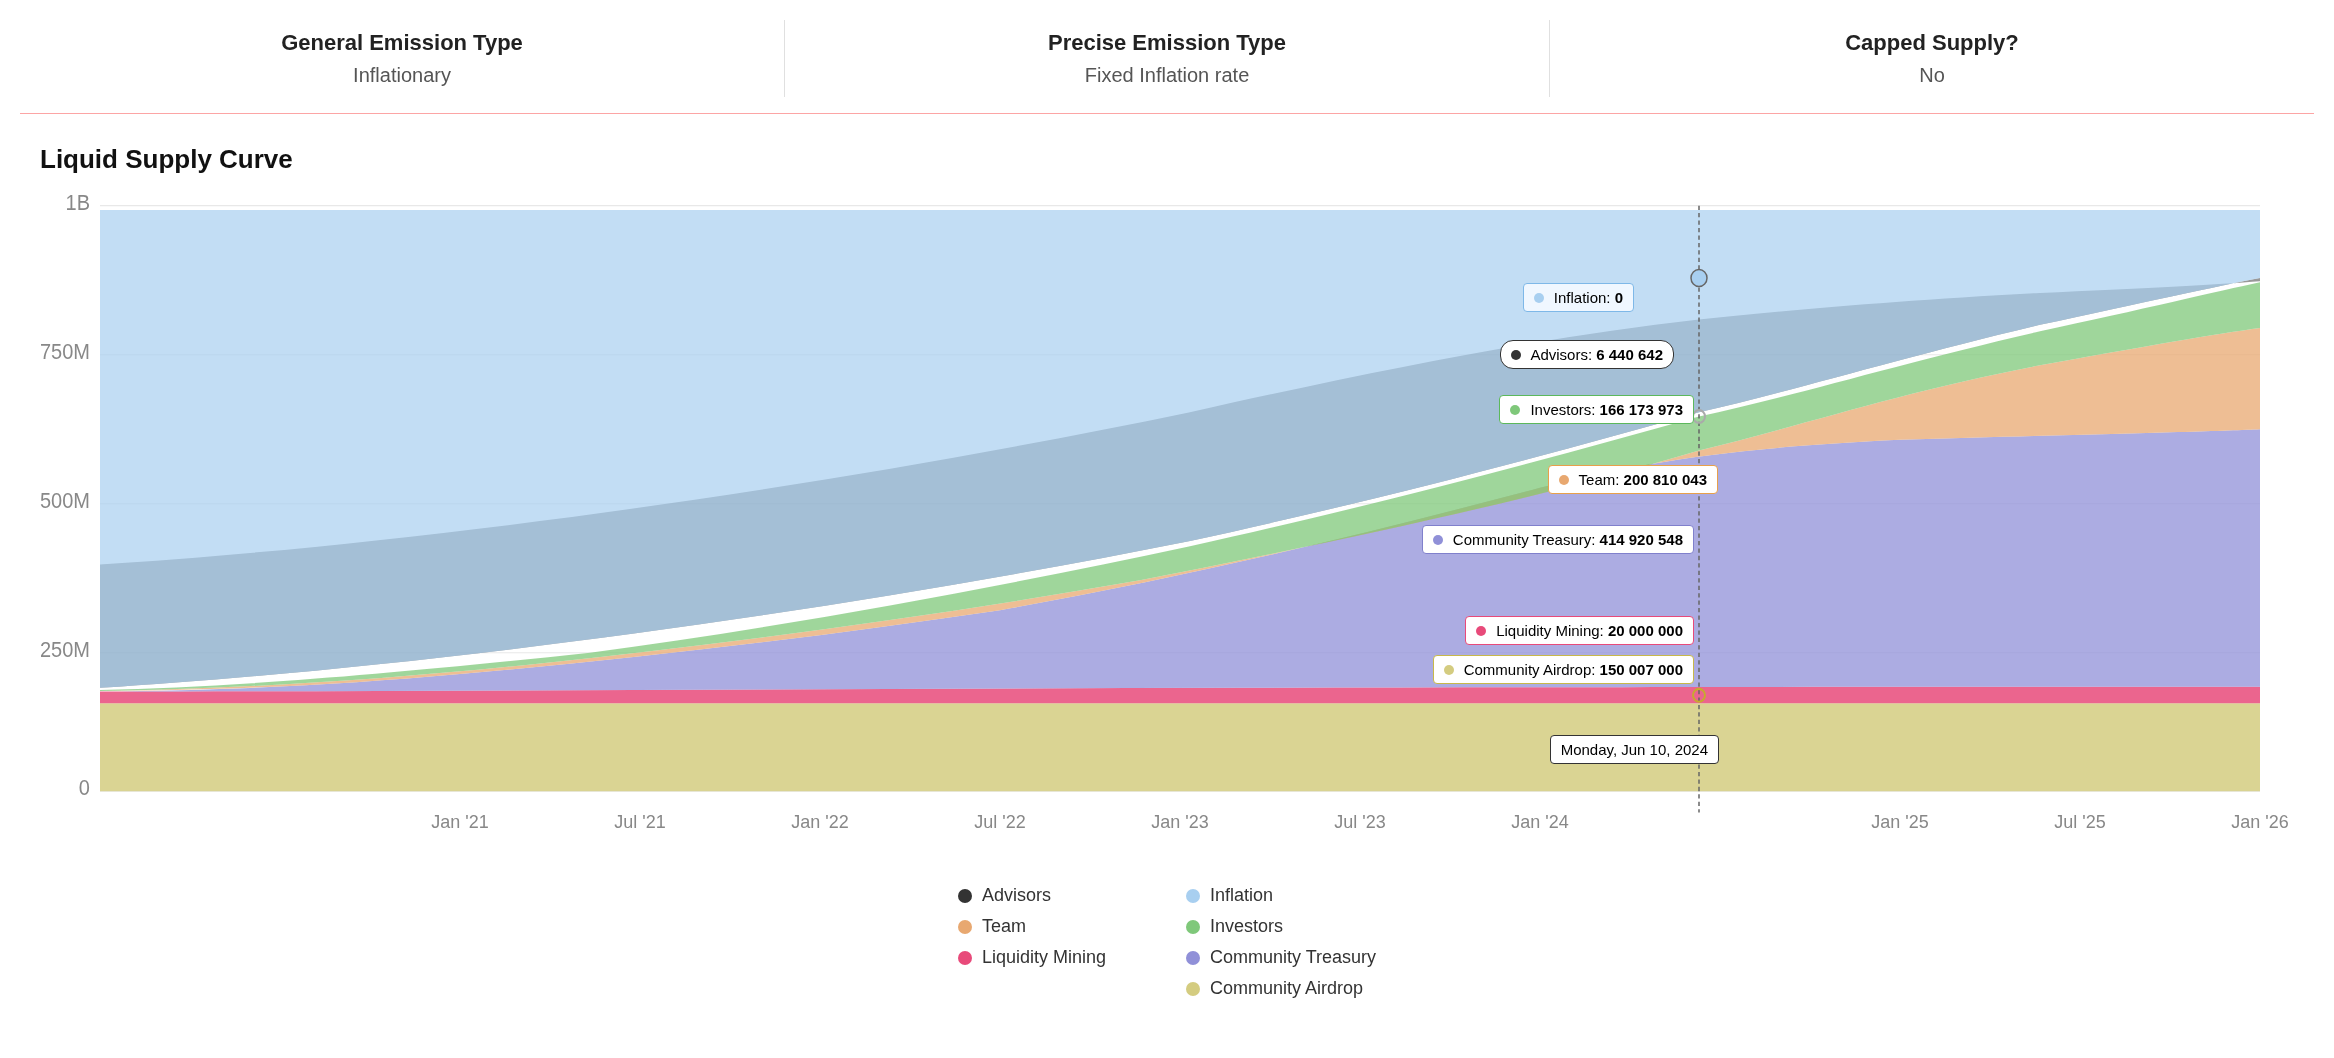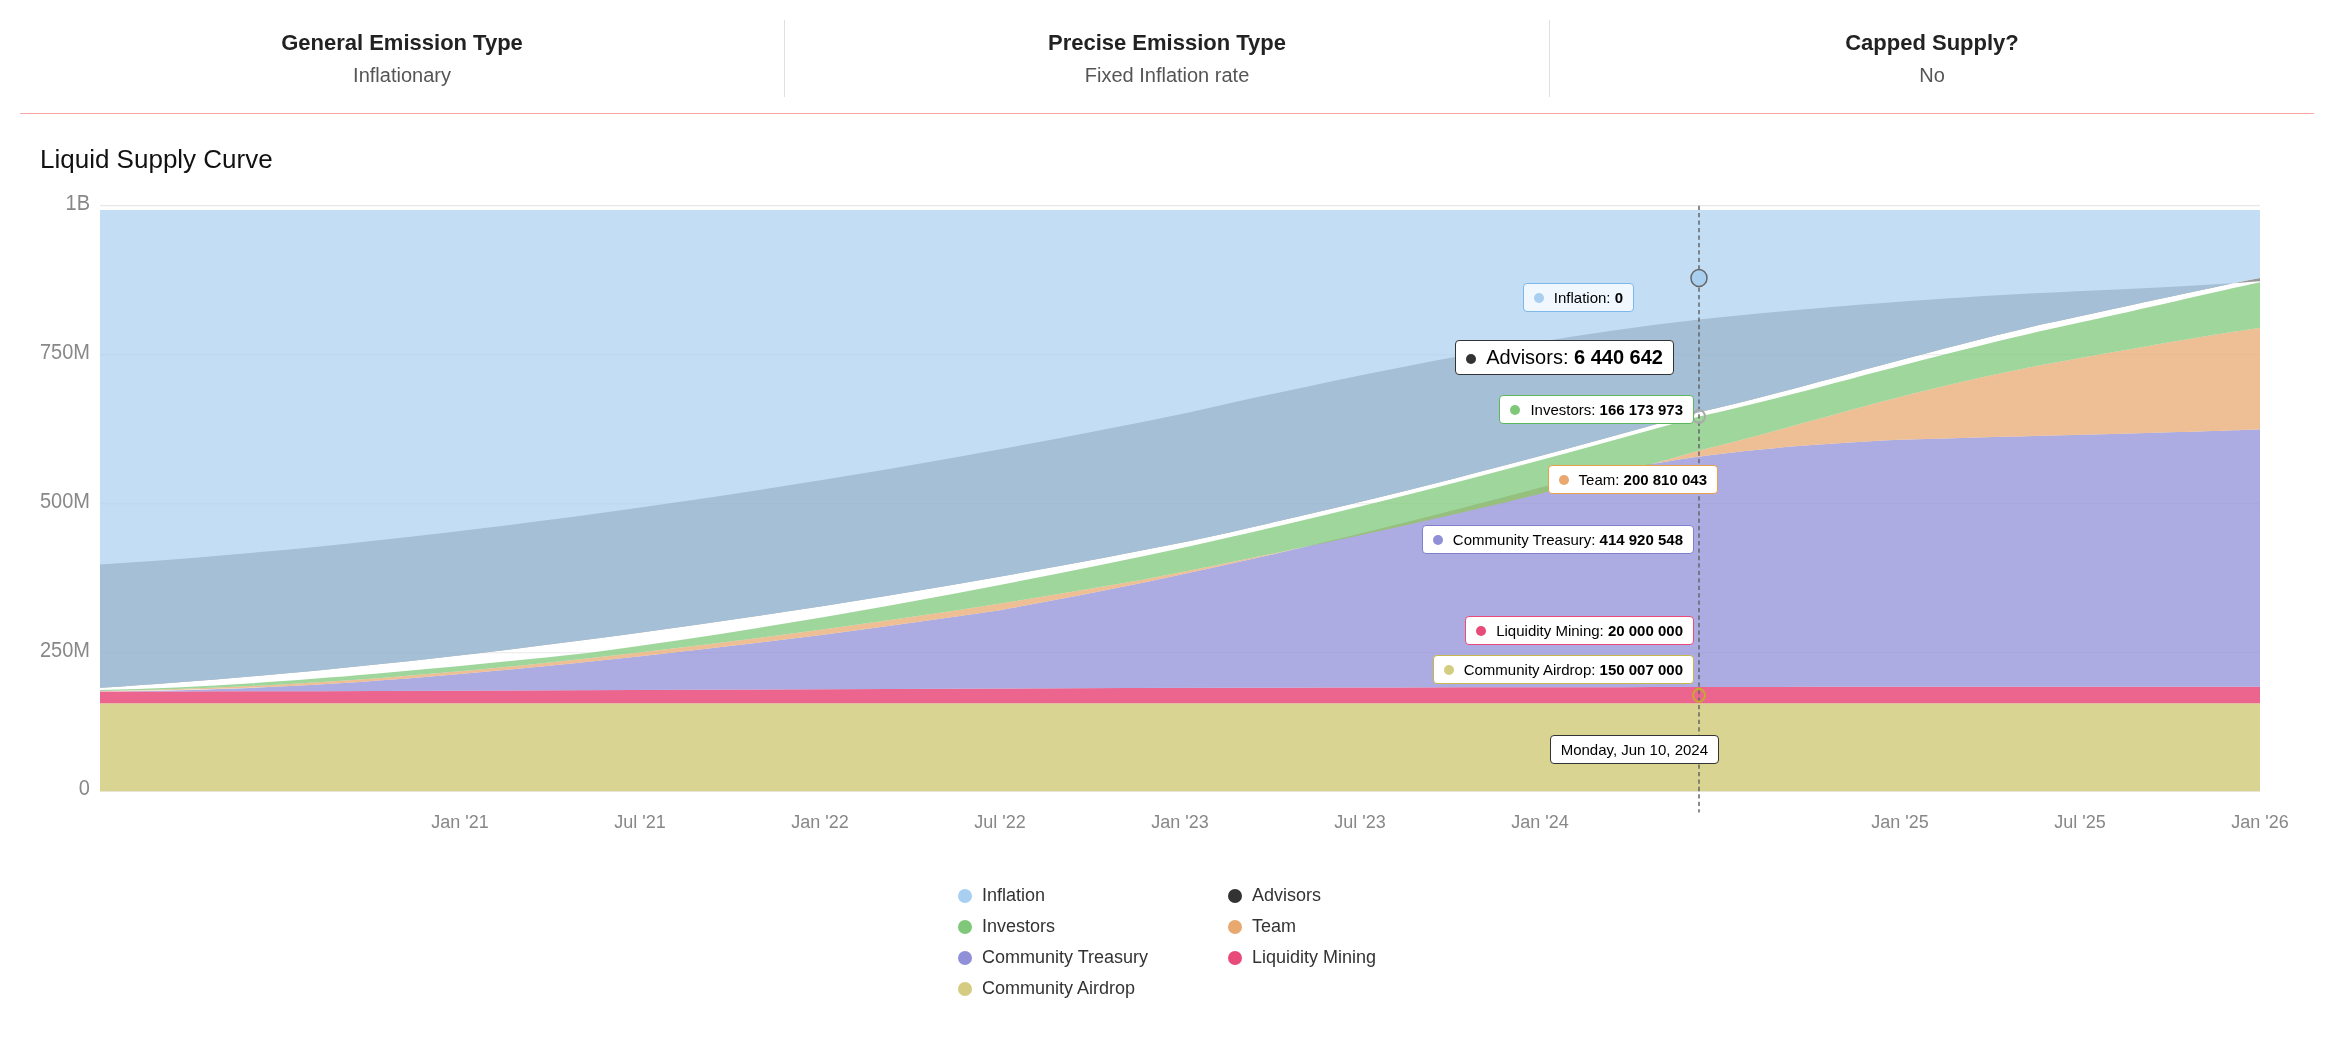--- a/index.html
+++ b/index.html
@@ -35,21 +35,21 @@
       font-size: 20px;
       color: #555;
     }
 
     .chart-section {
       padding: 30px 40px 20px 40px;
     }
 
     .chart-title {
       font-size: 26px;
-      font-weight: 400;
+      font-weight: 700;
       color: #111;
       margin-bottom: 20px;
     }
 
     .chart-container {
       position: relative;
       width: 100%;
       height: 660px;
     }
 
@@ -281,21 +281,21 @@
     </svg>
 
     
     
     <div class="tooltip-box blue-border" style="right: 660px; top: 88px; font-size:15px;">
       <span class="tooltip-dot" style="background:#a8cff0;"></span>
       Inflation: <span class="tooltip-value">0</span>
     </div>
 
     
-    <div class="tooltip-box dark-border" style="right: 620px; top: 145px; font-size:20px;">
+    <div class="tooltip-box dark-border" style="right: 620px; top: 145px; font-size:15px;border-radius:13px;">
       <span class="tooltip-dot" style="background:#333;"></span>
       Advisors: <span class="tooltip-value">6 440 642</span>
     </div>
 
     
     <div class="tooltip-box green-border" style="right: 600px; top: 200px; font-size:15px;">
       <span class="tooltip-dot" style="background:#7fc87a;"></span>
       Investors: <span class="tooltip-value">166 173 973</span>
     </div>
 
@@ -326,43 +326,43 @@
     
     <div class="tooltip-box date-box" style="right: 575px; top: 540px; font-size:15px;">
       <span>Monday, Jun 10, 2024</span>
     </div>
   </div>
 </div>
 
 <div class="legend-section">
   <div class="legend-col">
     <div class="legend-item">
+      <div class="legend-dot" style="background:#333;"></div>
+      <span>Advisors</span>
+    </div>
+    <div class="legend-item">
+      <div class="legend-dot" style="background:#e8a870;"></div>
+      <span>Team</span>
+    </div>
+    <div class="legend-item">
+      <div class="legend-dot" style="background:#e84a7a;"></div>
+      <span>Liquidity Mining</span>
+    </div>
+  </div>
+  <div class="legend-col">
+    <div class="legend-item">
       <div class="legend-dot" style="background:#a8cff0;"></div>
       <span>Inflation</span>
     </div>
     <div class="legend-item">
       <div class="legend-dot" style="background:#7fc87a;"></div>
       <span>Investors</span>
     </div>
     <div class="legend-item">
       <div class="legend-dot" style="background:#9090d8;"></div>
       <span>Community Treasury</span>
     </div>
     <div class="legend-item">
       <div class="legend-dot" style="background:#d4cc80;"></div>
       <span>Community Airdrop</span>
     </div>
   </div>
-  <div class="legend-col">
-    <div class="legend-item">
-      <div class="legend-dot" style="background:#333;"></div>
-      <span>Advisors</span>
-    </div>
-    <div class="legend-item">
-      <div class="legend-dot" style="background:#e8a870;"></div>
-      <span>Team</span>
-    </div>
-    <div class="legend-item">
-      <div class="legend-dot" style="background:#e84a7a;"></div>
-      <span>Liquidity Mining</span>
-    </div>
-  </div>
 </div>
 
 </body></html>

